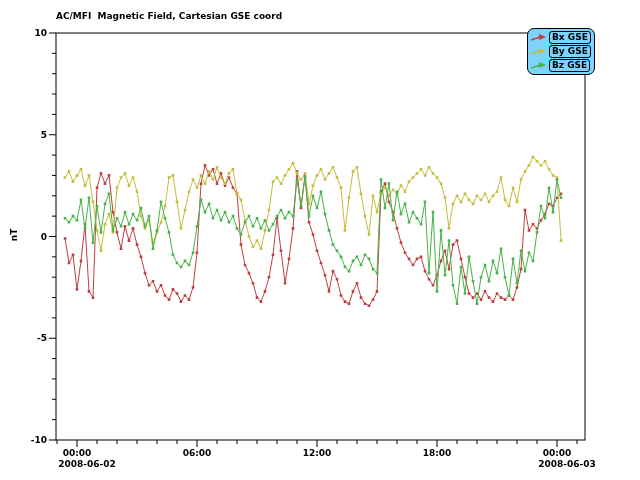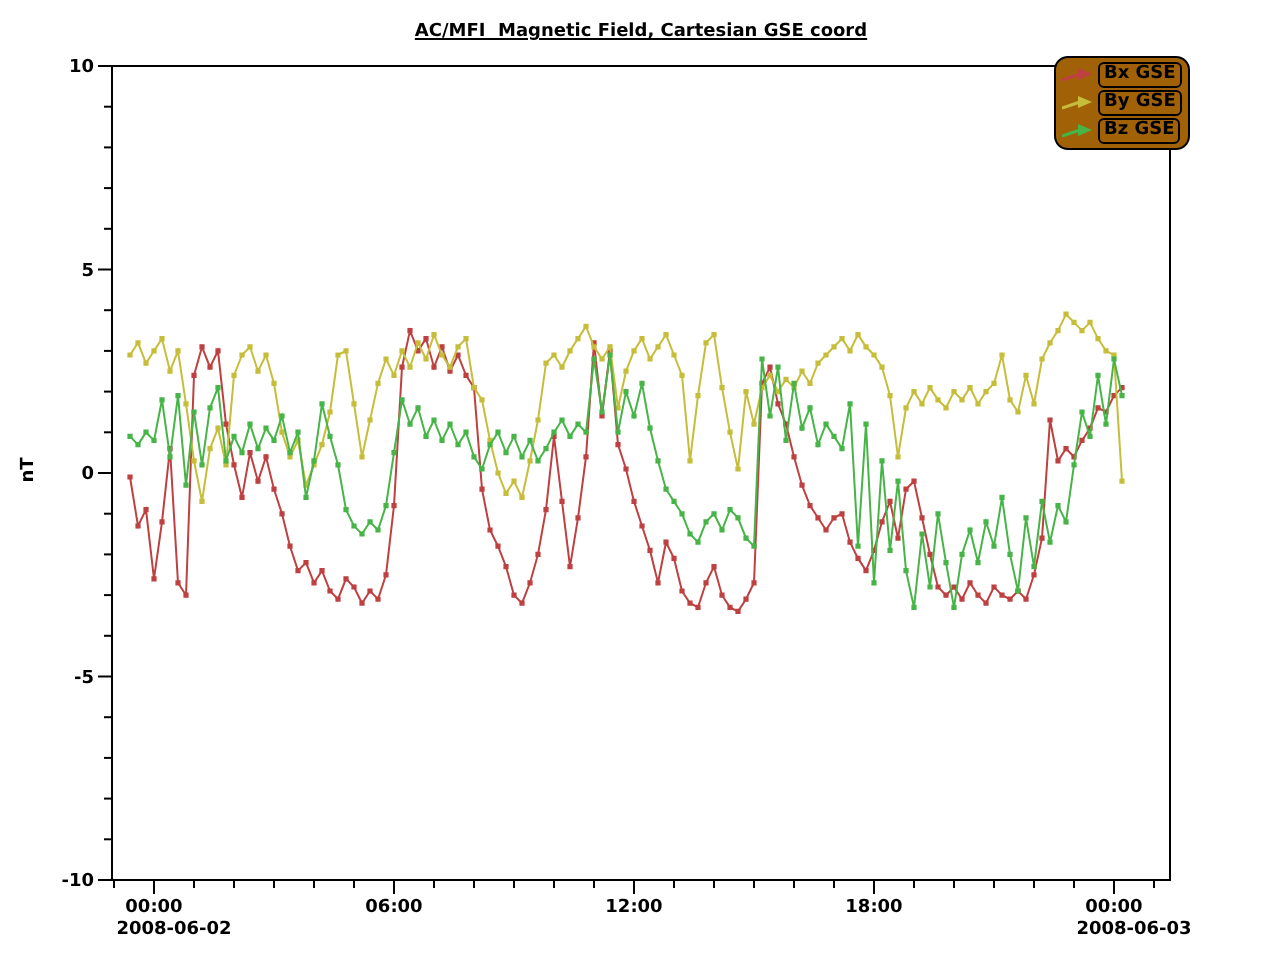--- a/index.html
+++ b/index.html
@@ -1,23 +1,23 @@
 <!DOCTYPE html>
 <html><head>
 <meta charset="utf-8">
 <style>
   html,body{margin:0;padding:0;background:#ffffff;}
   body{width:640px;height:480px;font-family:"DejaVu Sans","Liberation Sans",sans-serif;}
   .canvas{position:relative;width:640px;height:480px;background:#ffffff;overflow:hidden;}
-  .chart-title{position:absolute;left:56px;top:11px;width:529px;text-align:center;
-    font-size:9px;font-weight:bold;color:#000;white-space:pre;text-decoration:underline;}
+  .chart-title{position:absolute;left:56px;top:11px;width:529px;
+    font-size:9px;font-weight:bold;color:#000;white-space:pre;}
   .y-axis-label{position:absolute;left:8px;top:230px;font-size:9px;font-weight:bold;color:#000;
     transform:rotate(-90deg);transform-origin:center;}
   #plot-svg{position:absolute;left:0;top:0;}
-  .legend{position:absolute;left:527px;top:28px;background:#a16207;border:1.5px solid #000;
+  .legend{position:absolute;left:527px;top:28px;background:#7dd3fc;border:1.5px solid #000;
     border-radius:7px;padding:2px 3px;display:flex;flex-direction:column;gap:1px;}
   .legend-row{display:flex;align-items:center;gap:2px;}
   .legend-label{border:1px solid #000;border-radius:3px;padding:0 2px;font-size:9px;
     font-weight:bold;color:#000;white-space:nowrap;line-height:11px;}
 </style>
 </head>
 <body>
 
 <div class="canvas">
   <div class="chart-title">AC/MFI  Magnetic Field, Cartesian GSE coord</div>

